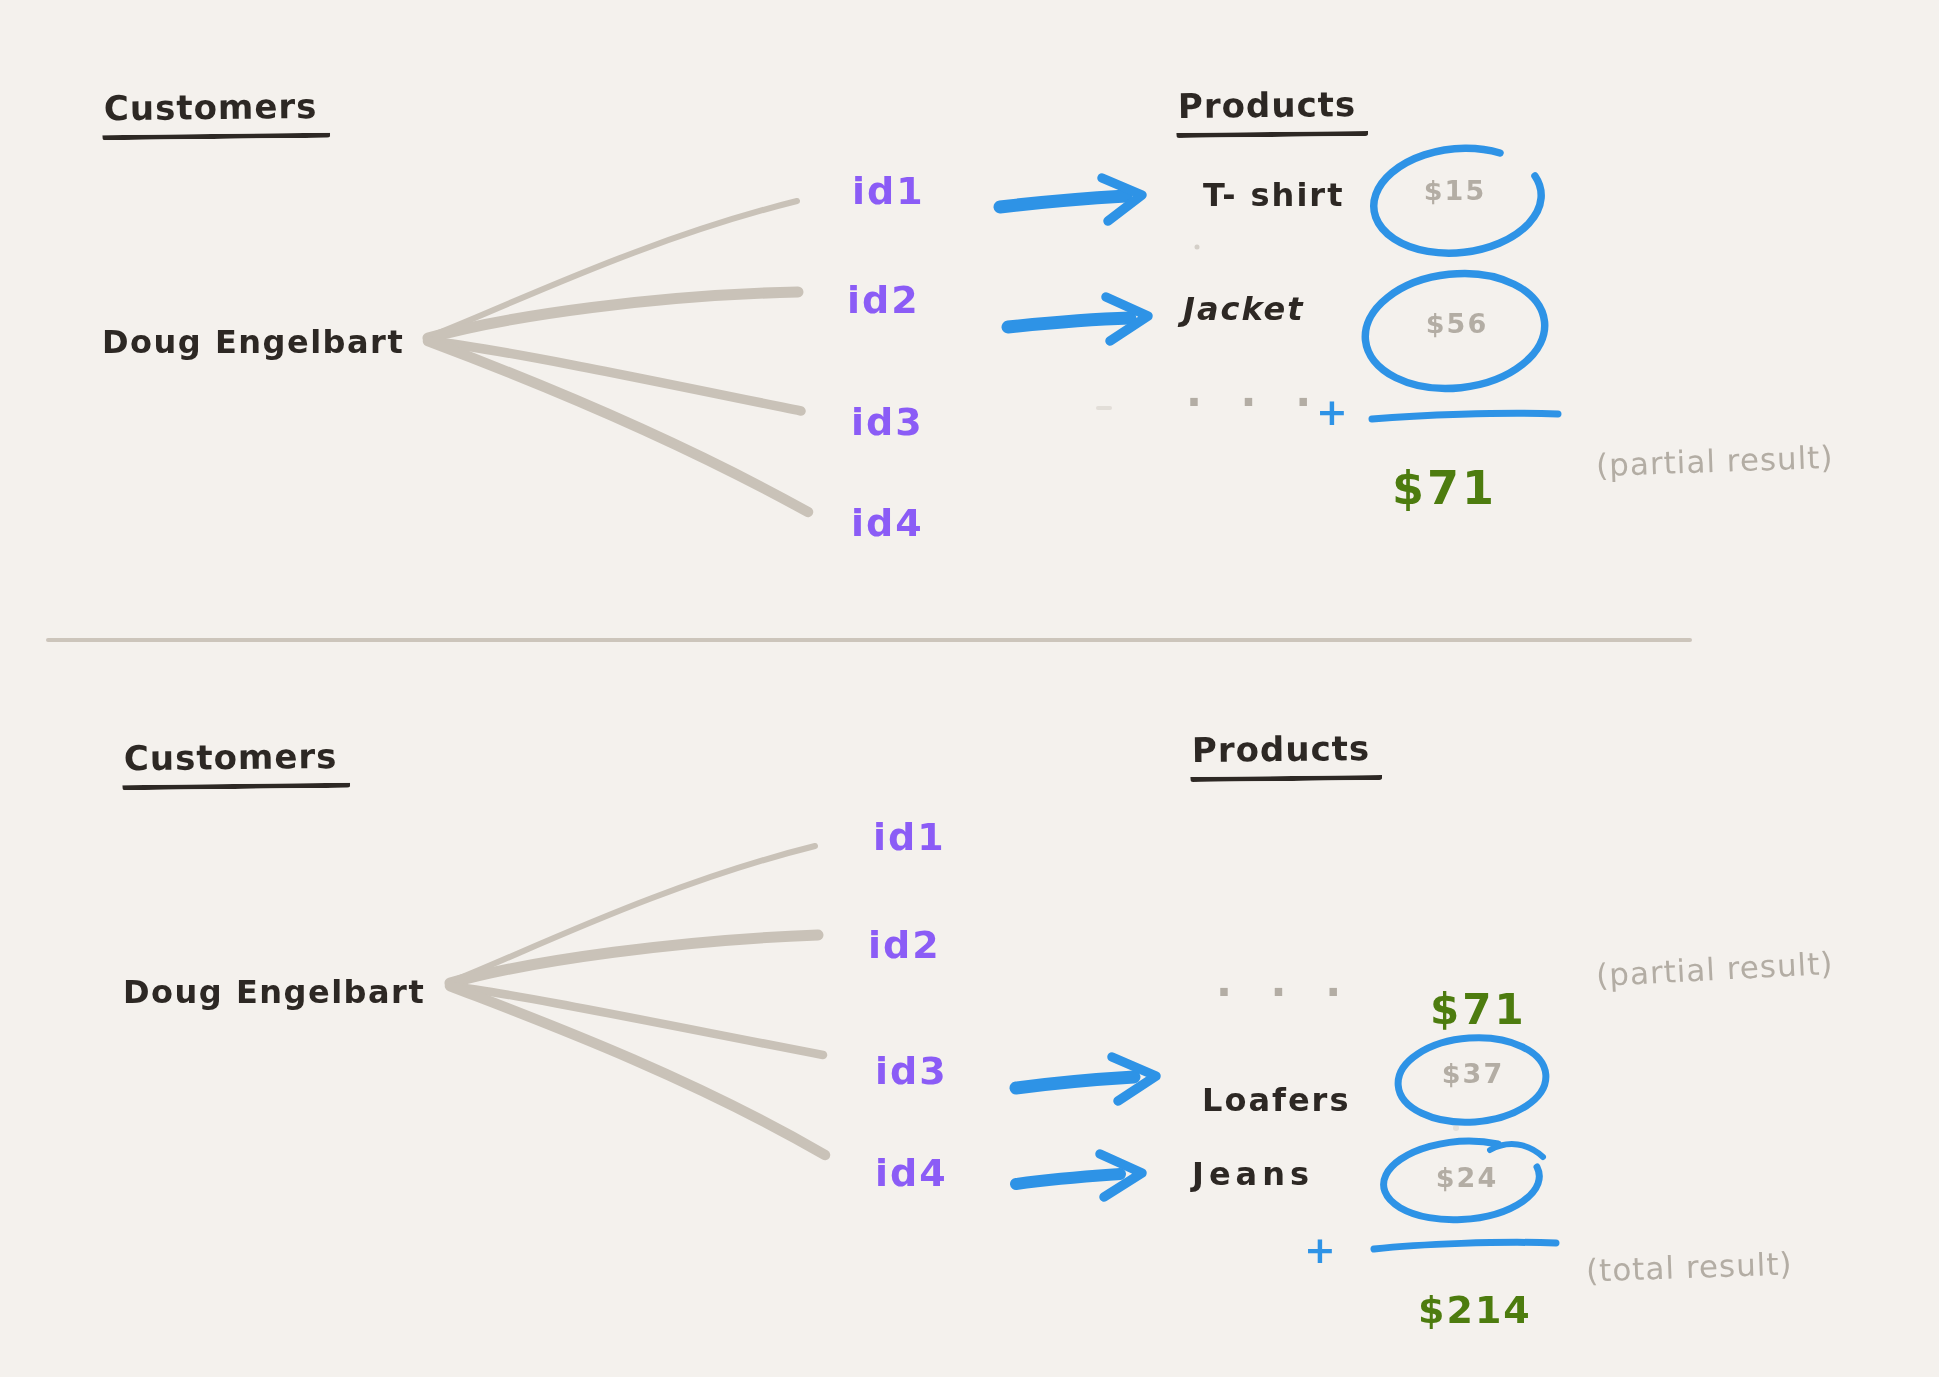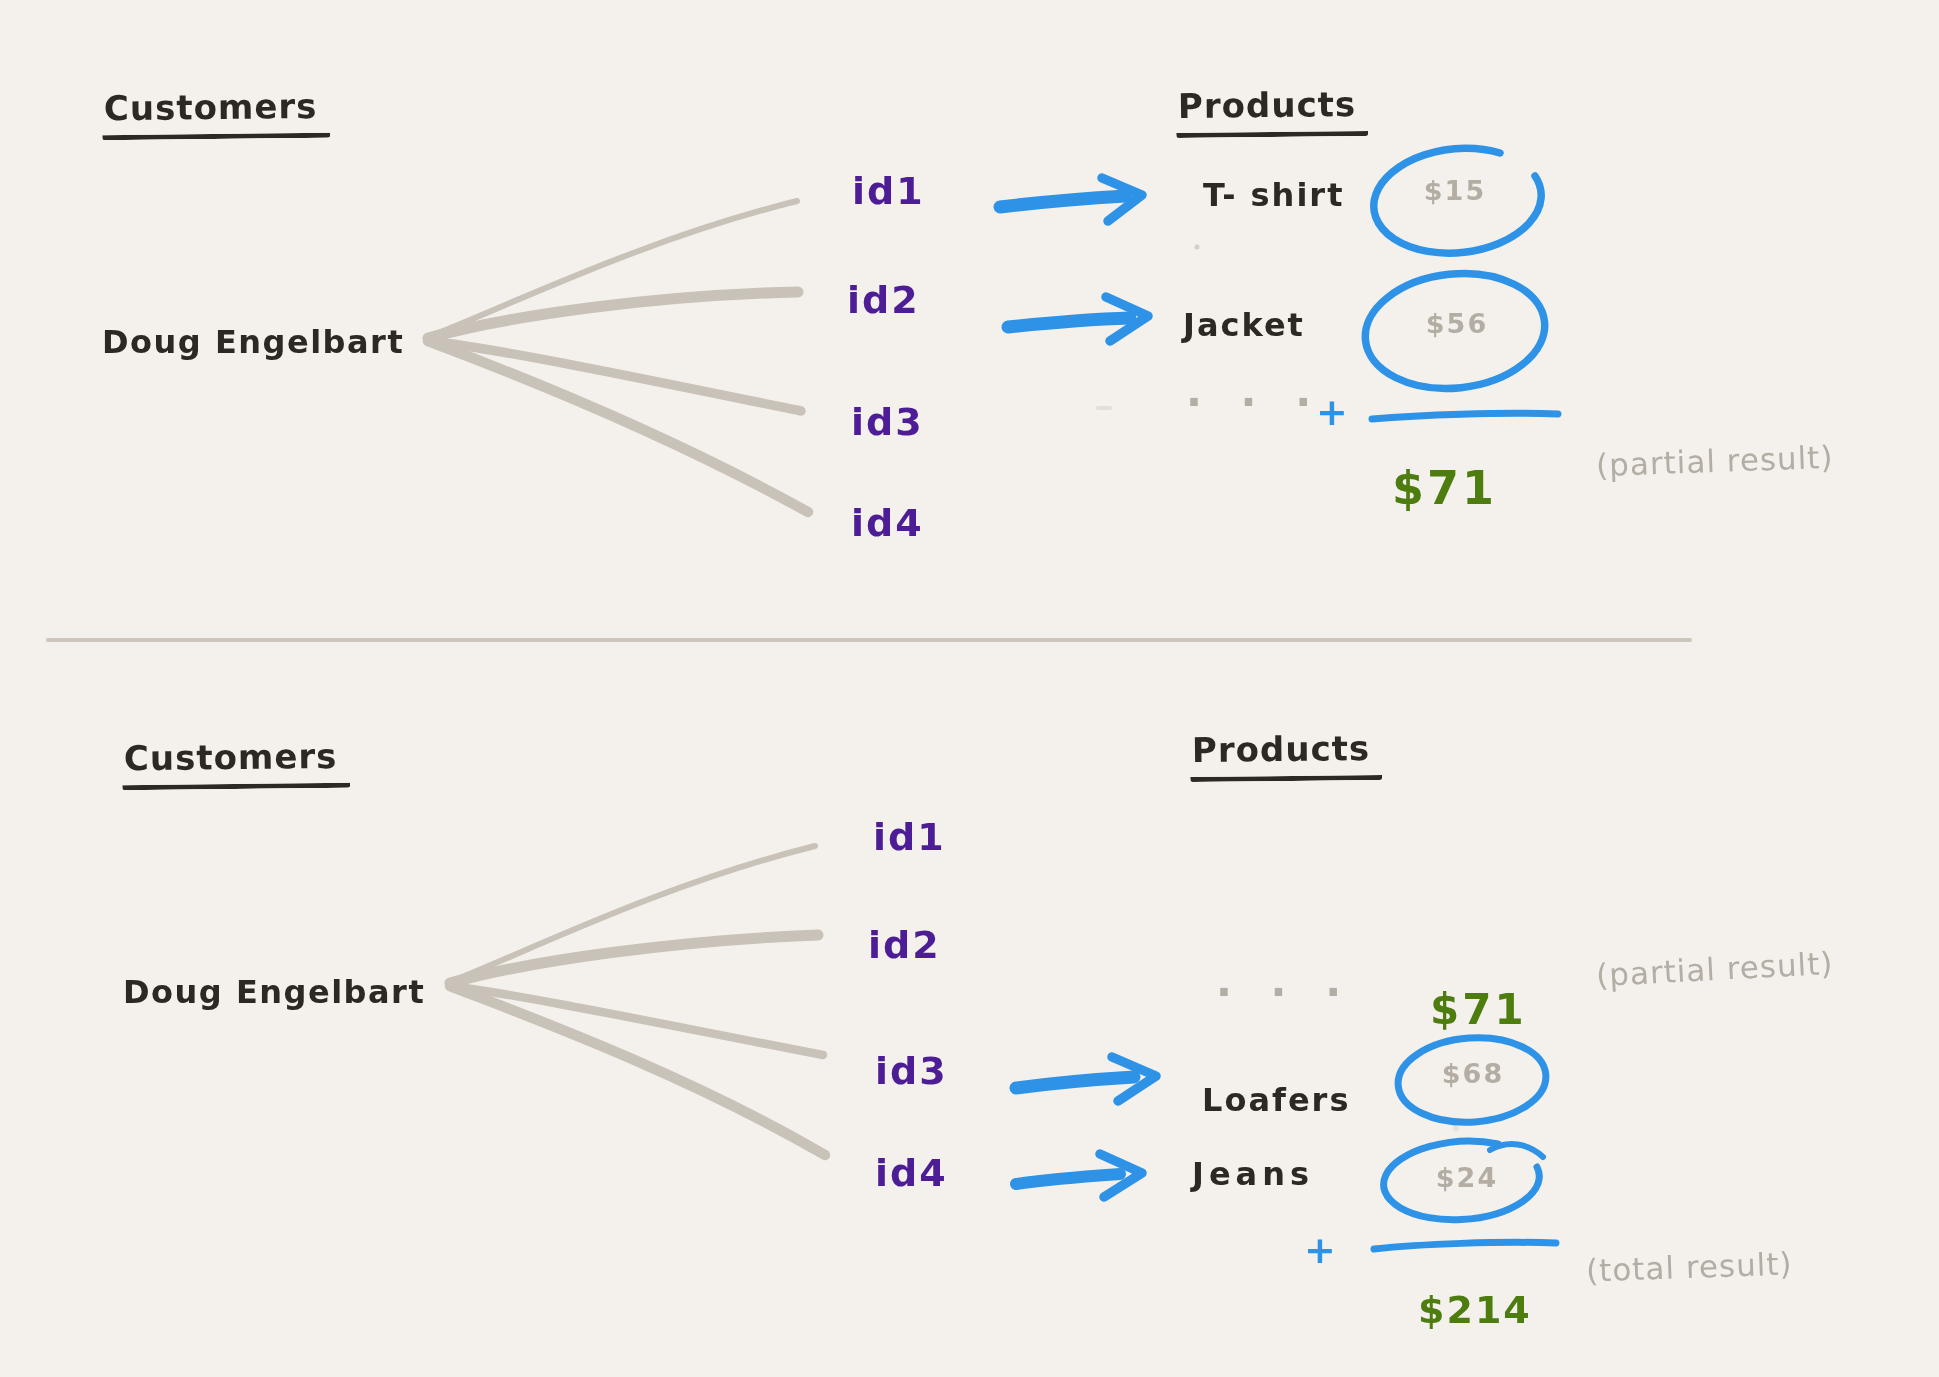--- a/index.html
+++ b/index.html
@@ -7,39 +7,39 @@
     position:relative;width:1865px;height:1377px;overflow:hidden;
     background:#f4f1ed;
     font-family:"DejaVu Sans", sans-serif;
   }
   .strokes{position:absolute;left:0;top:0;width:1939px;height:1377px;}
   .t{position:absolute;white-space:nowrap;color:#2d2824;line-height:1;}
   .h{font-size:34px;font-weight:700;letter-spacing:1px;
      border-bottom:5px solid #2d2824;border-radius:3px;
      padding:0 12px 10px 2px;margin-left:-2px;transform:rotate(-0.6deg);}
   .name{font-size:32px;font-weight:600;letter-spacing:1.5px;}
-  .id{font-size:38px;font-weight:600;letter-spacing:2px;color:#4c1d95;}
+  .id{font-size:38px;font-weight:600;letter-spacing:2px;color:#8b5cf6;}
   .prod{font-size:32px;font-weight:600;letter-spacing:2px;}
   .price{font-size:27px;font-weight:600;color:#b3ada4;width:150px;text-align:center;letter-spacing:2px;}
   .note{font-size:31px;font-weight:500;color:#b3ada4;letter-spacing:1px;}
   .dots{font-size:42px;font-weight:700;color:#b3ada4;letter-spacing:12px;}
   .plus{font-size:38px;font-weight:600;color:#2e93e6;}
   .blue-sum{font-weight:700;color:#4d7c0f;margin-top:31px;}
 
   
   .p-cust-h-top{left:104px;top:90px;}
   .p-doug-top{left:102px;top:326px;}
   .p-id1-top{left:852px;top:172px;}
   .p-id2-top{left:847px;top:281px;}
   .p-id3-top{left:851px;top:403px;}
   .p-id4-top{left:851px;top:504px;}
   .p-prod-h-top{left:1178px;top:88px;}
   .p-tshirt{left:1203px;top:179px;}
   .p-price15{left:1380px;top:177px;}
-  .p-jacket{left:1183px;top:309px;}
+  .p-jacket{left:1183px;top:293px;font-style:italic;}
   .p-price56{left:1382px;top:310px;}
   .p-dots-top{left:1186px;top:382px;}
   .p-plus-top{left:1316px;top:393px;}
   .p-sub71-top{left:1392px;top:434px;font-size:46px;letter-spacing:3px;}
   .p-note-top{left:1596px;top:446px;transform:rotate(-2deg);}
 
   
   .p-cust-h-bot{left:124px;top:740px;}
   .p-doug-bot{left:123px;top:976px;}
   .p-id1-bot{left:873px;top:818px;}
@@ -151,21 +151,21 @@
   <div class="t id p-id4-bot">id4</div>
 
   <div class="t h p-prod-h-bot">Products</div>
 
   <div class="t dots p-dots-bot">· · ·</div>
 
   <div class="t blue-sum p-carry71">$71</div>
   <div class="t note p-note-carry">(partial result)</div>
 
   <div class="t prod p-loafers">Loafers</div>
-  <div class="t price p-price88">$68</div>
+  <div class="t price p-price88">$37</div>
 
   <div class="t prod p-jeans">Jeans</div>
   <div class="t price p-price24">$24</div>
 
   <div class="t plus p-plus-bot">+</div>
   <div class="t blue-sum p-total183">$214</div>
   <div class="t note p-note-total">(total result)</div>
 
 </div>
 

